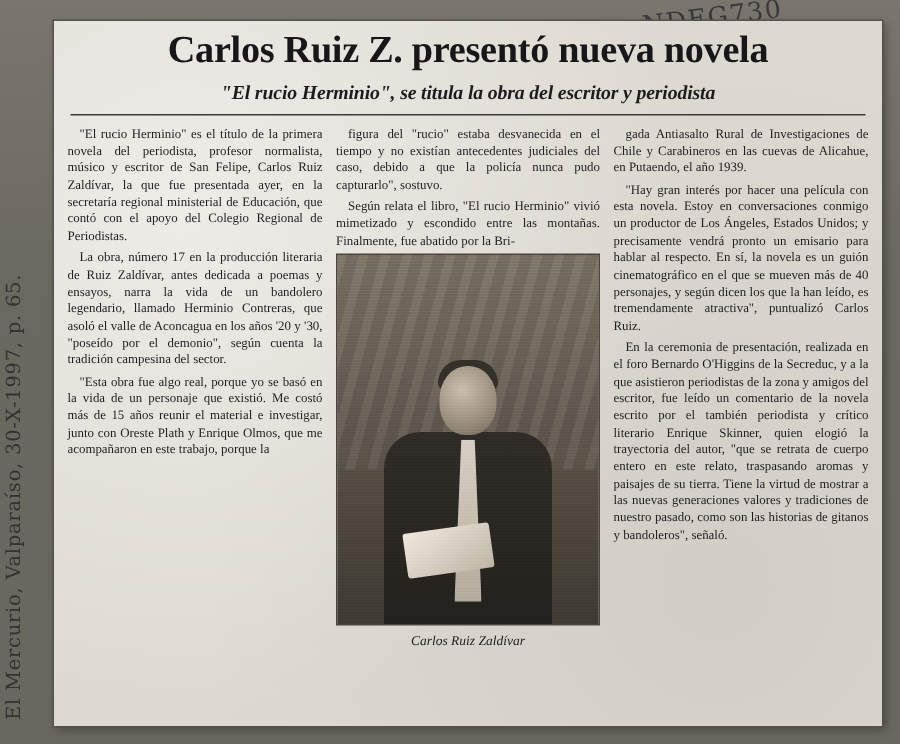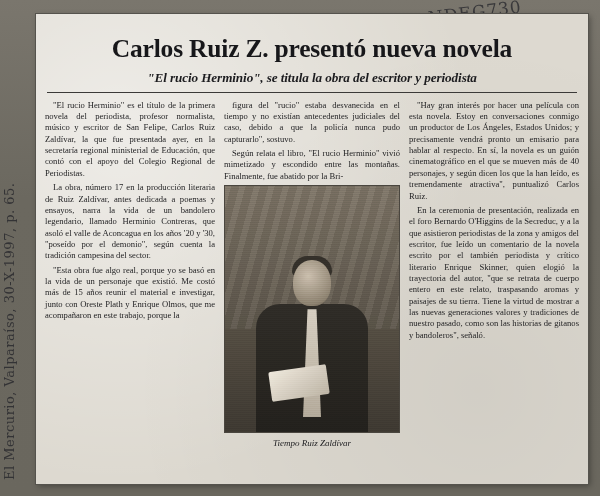--- a/index.html
+++ b/index.html
@@ -65,21 +65,21 @@
       radial-gradient(circle at 80% 80%, rgba(0,0,0,0.05), rgba(0,0,0,0) 60%);
   }
   .headline {
     text-align: center;
     font-family: "Liberation Serif", serif;
     font-size: 25.5px;
     font-weight: bold;
     color: #17171a;
     letter-spacing: -0.2px;
     line-height: 1.05;
-    margin-top: 16px;
+    margin-top: 0;
   }
   .subhead {
     text-align: center;
     font-family: "Liberation Serif", serif;
     font-style: italic;
     font-weight: bold;
     font-size: 13.2px;
     color: #1c1c1f;
     margin-top: 7px;
     letter-spacing: -0.1px;
@@ -226,24 +226,25 @@
           <div class="photo">
             <div class="ph-bg"></div>
             <div class="ph-wall"></div>
             <div class="ph-body"></div>
             <div class="ph-shirt"></div>
             <div class="ph-hair"></div>
             <div class="ph-head"></div>
             <div class="ph-paper"></div>
             <div class="ph-grain"></div>
           </div>
-          <div class="caption">Tiempo Ruiz Zaldívar</div>
+          <div class="caption">Carlos Ruiz Zaldívar</div>
         </div>
       </div>
 
       <div class="col">
+        <p class="first">gada Antiasalto Rural de Investigaciones de Chile y Carabineros en las cuevas de Alicahue, en Putaendo, el año 1939.</p>
         <p>"Hay gran interés por hacer una película con esta novela. Estoy en conversaciones conmigo un productor de Los Ángeles, Estados Unidos; y precisamente vendrá pronto un emisario para hablar al respecto. En sí, la novela es un guión cinematográfico en el que se mueven más de 40 personajes, y según dicen los que la han leído, es tremendamente atractiva", puntualizó Carlos Ruiz.</p>
         <p>En la ceremonia de presentación, realizada en el foro Bernardo O'Higgins de la Secreduc, y a la que asistieron periodistas de la zona y amigos del escritor, fue leído un comentario de la novela escrito por el también periodista y crítico literario Enrique Skinner, quien elogió la trayectoria del autor, "que se retrata de cuerpo entero en este relato, traspasando aromas y paisajes de su tierra. Tiene la virtud de mostrar a las nuevas generaciones valores y tradiciones de nuestro pasado, como son las historias de gitanos y bandoleros", señaló.</p>
       </div>
 
     </div>
   </div>
 </div>
 
 </body></html>

